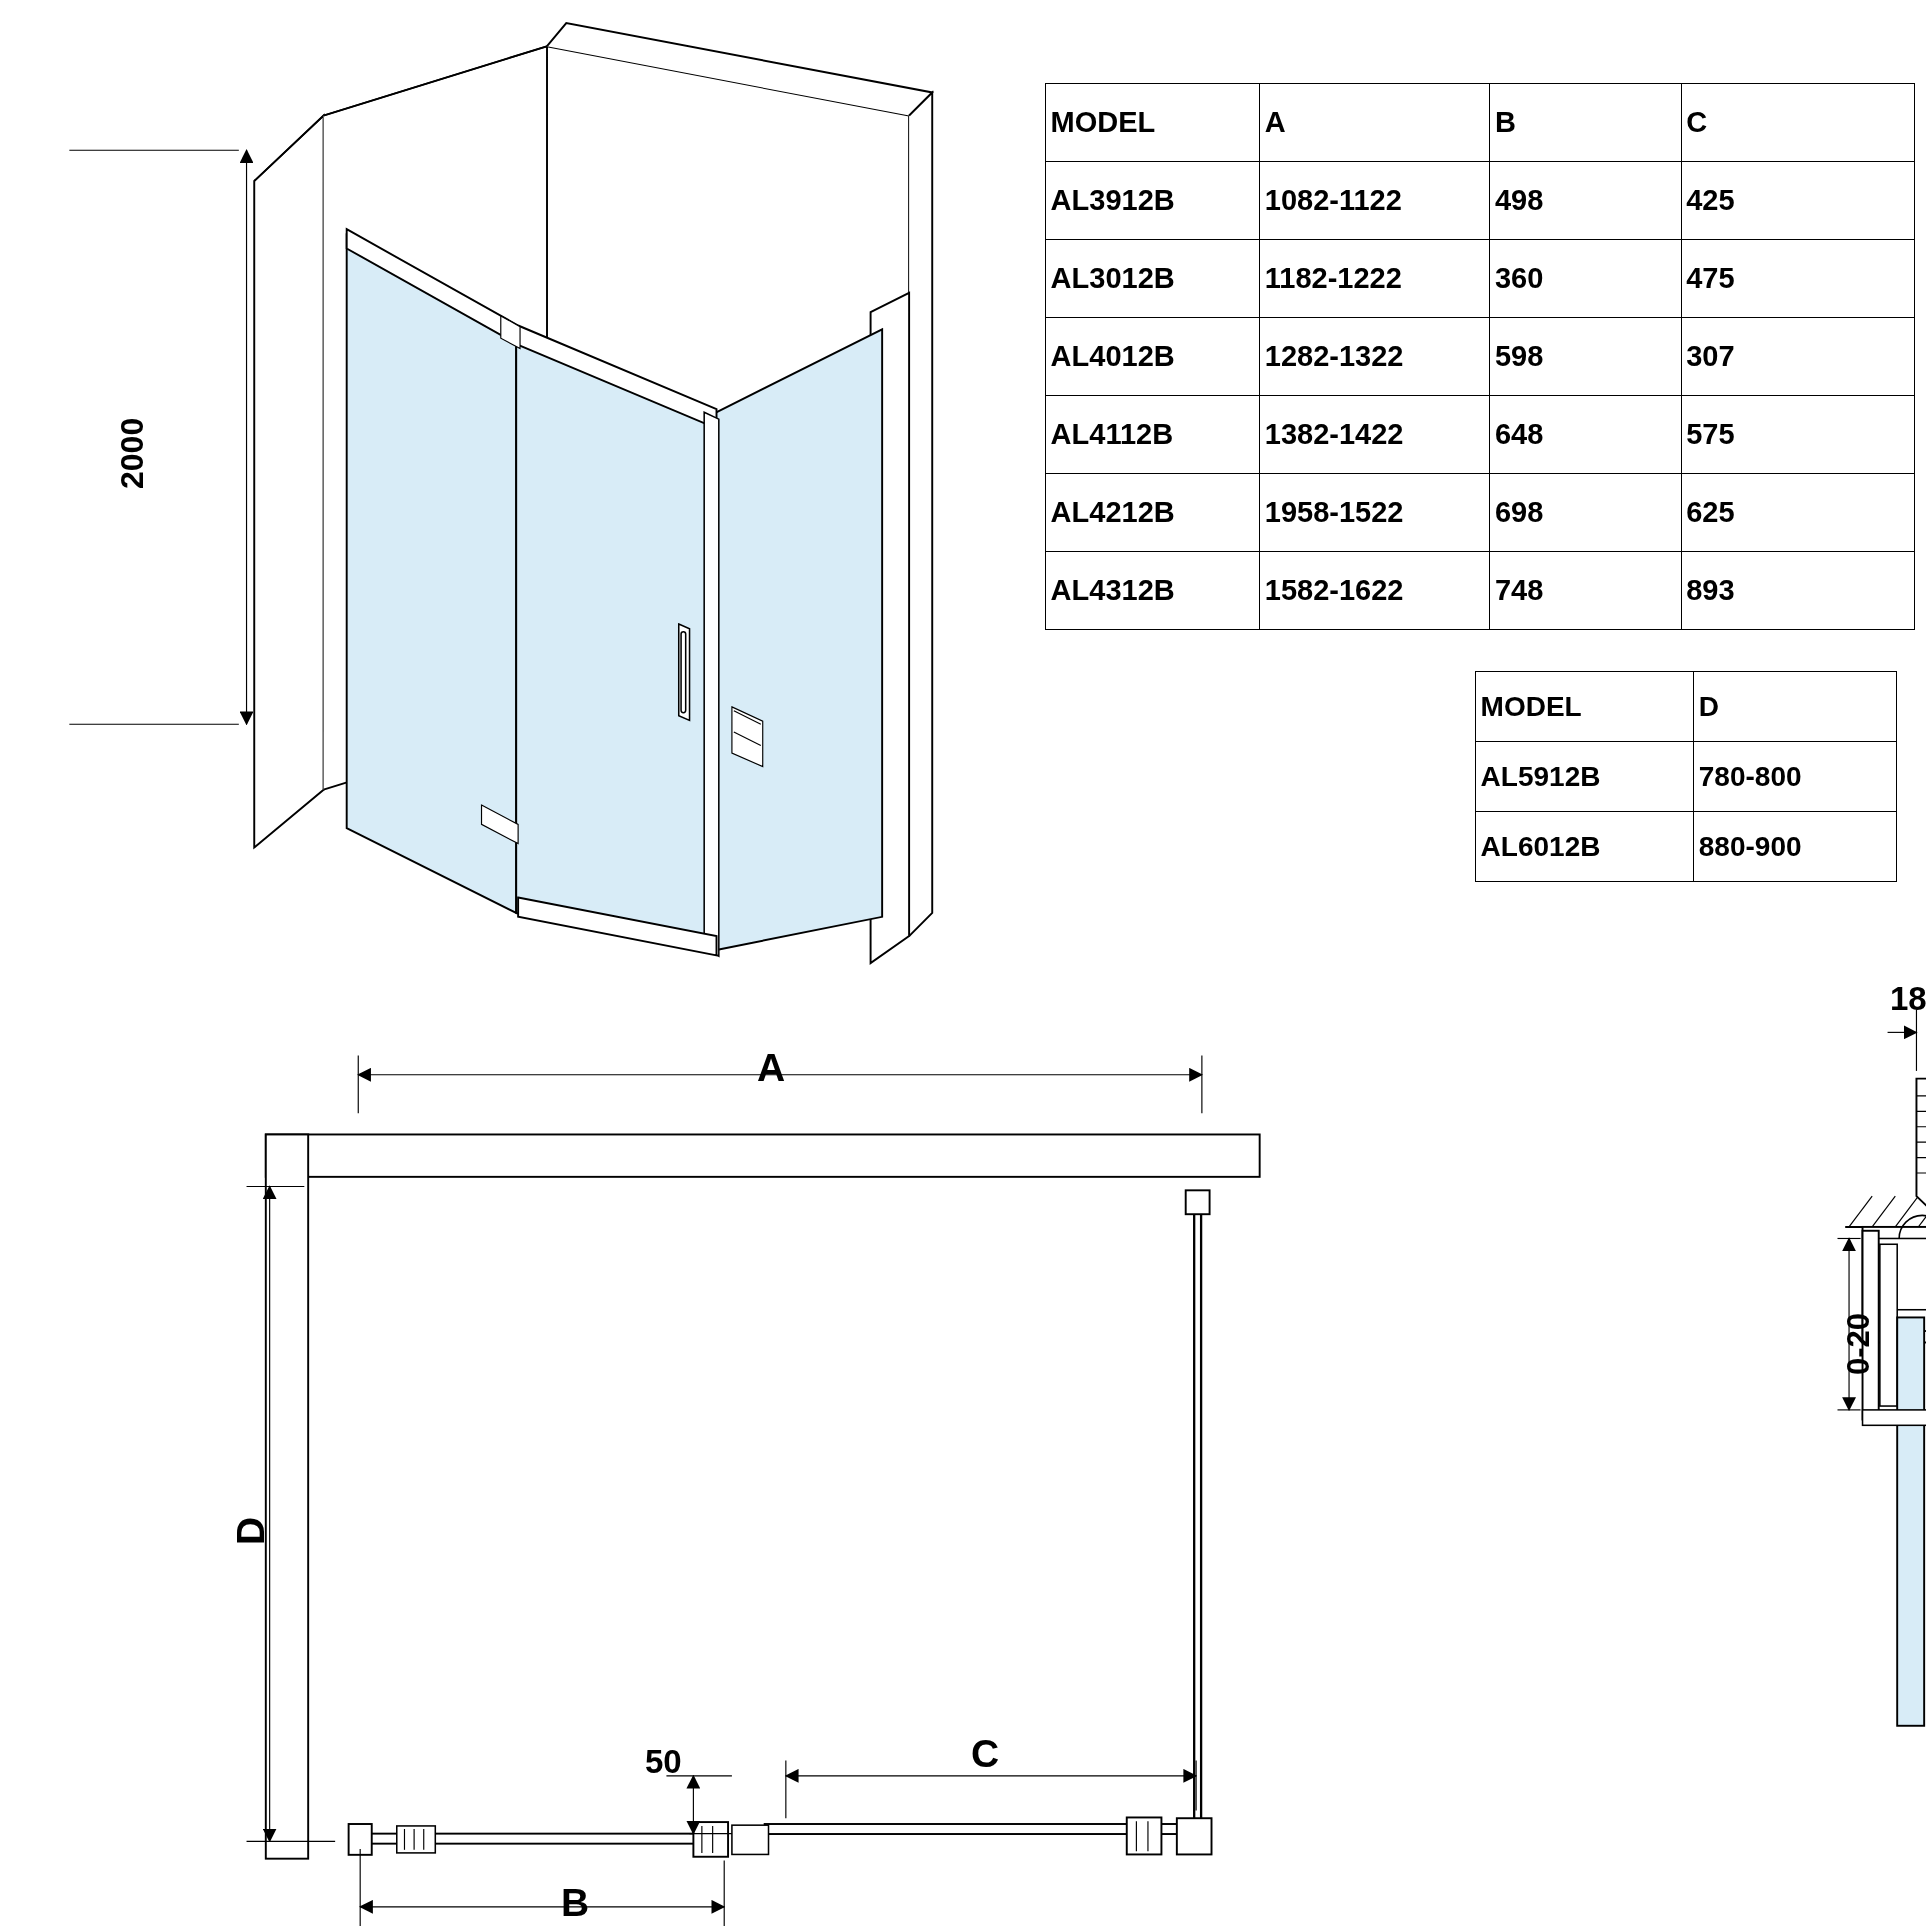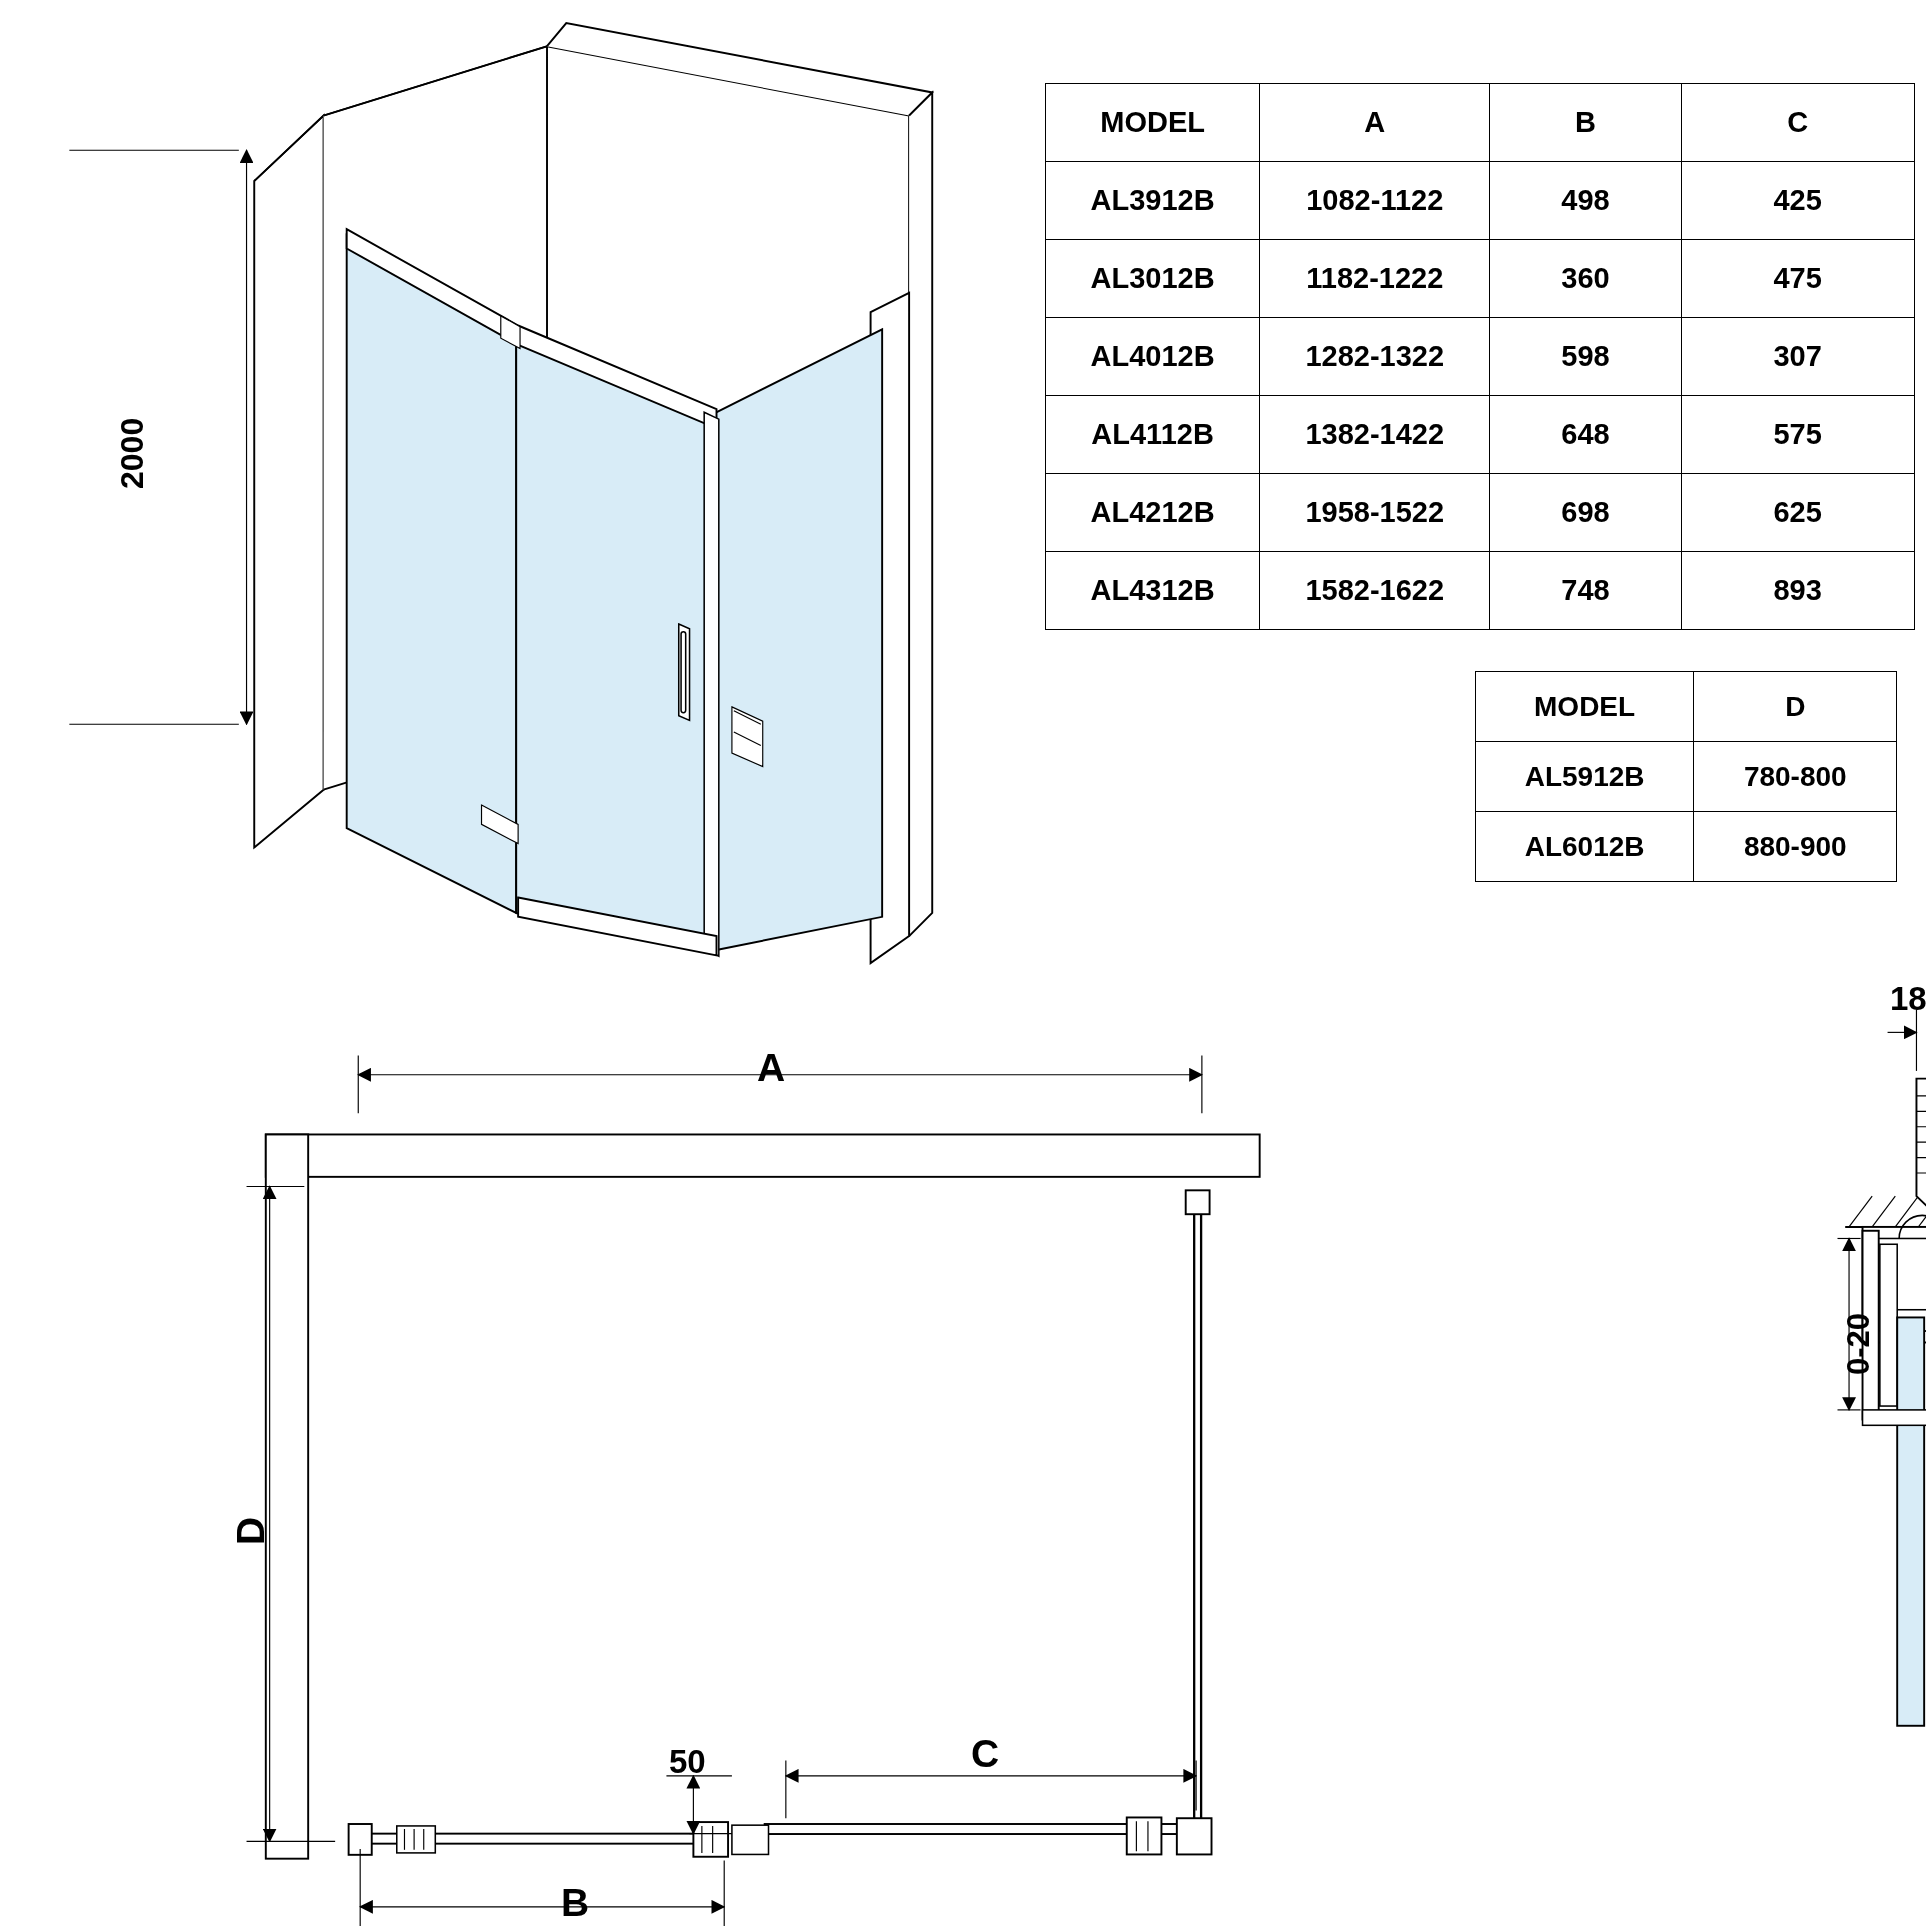--- a/index.html
+++ b/index.html
@@ -27,21 +27,21 @@
     height: 2408px;
   }
   
   .tbl {
     position: absolute;
     border-collapse: collapse;
     background: #fff;
   }
   .tbl td, .tbl th {
     border: 1.2px solid #000;
-    text-align: center;
+    text-align: left;
     font-weight: bold;
     font-family: "Liberation Sans", sans-serif;
     white-space: nowrap;
   }
   #model-table-main {
     left: 1045px;
     top: 83px;
   }
   #model-table-main th, #model-table-main td {
     font-size: 29px;
@@ -405,20 +405,20 @@
   <div class="lbl rot" style="left:116px; top:489px; font-size:32px;">2000</div>
 
   <div class="lbl" style="left:757px; top:1048px; font-size:39px;">A</div>
 
   <div class="lbl rot" style="left:231px; top:1545px; font-size:39px;">D</div>
 
   <div class="lbl" style="left:561px; top:1883px; font-size:39px;">B</div>
 
   <div class="lbl" style="left:971px; top:1734px; font-size:39px;">C</div>
 
-  <div class="lbl" style="left:645px; top:1745px; font-size:33px;margin-left:24px;">50</div>
+  <div class="lbl" style="left:645px; top:1745px; font-size:33px;">50</div>
 
   <div class="lbl" style="left:1890px; top:982px; font-size:33px;">18,2</div>
 
   <div class="lbl rot" style="left:1843px; top:1375px; font-size:31px;">0-20</div>
 
 </div>
 
 
 </body></html>

